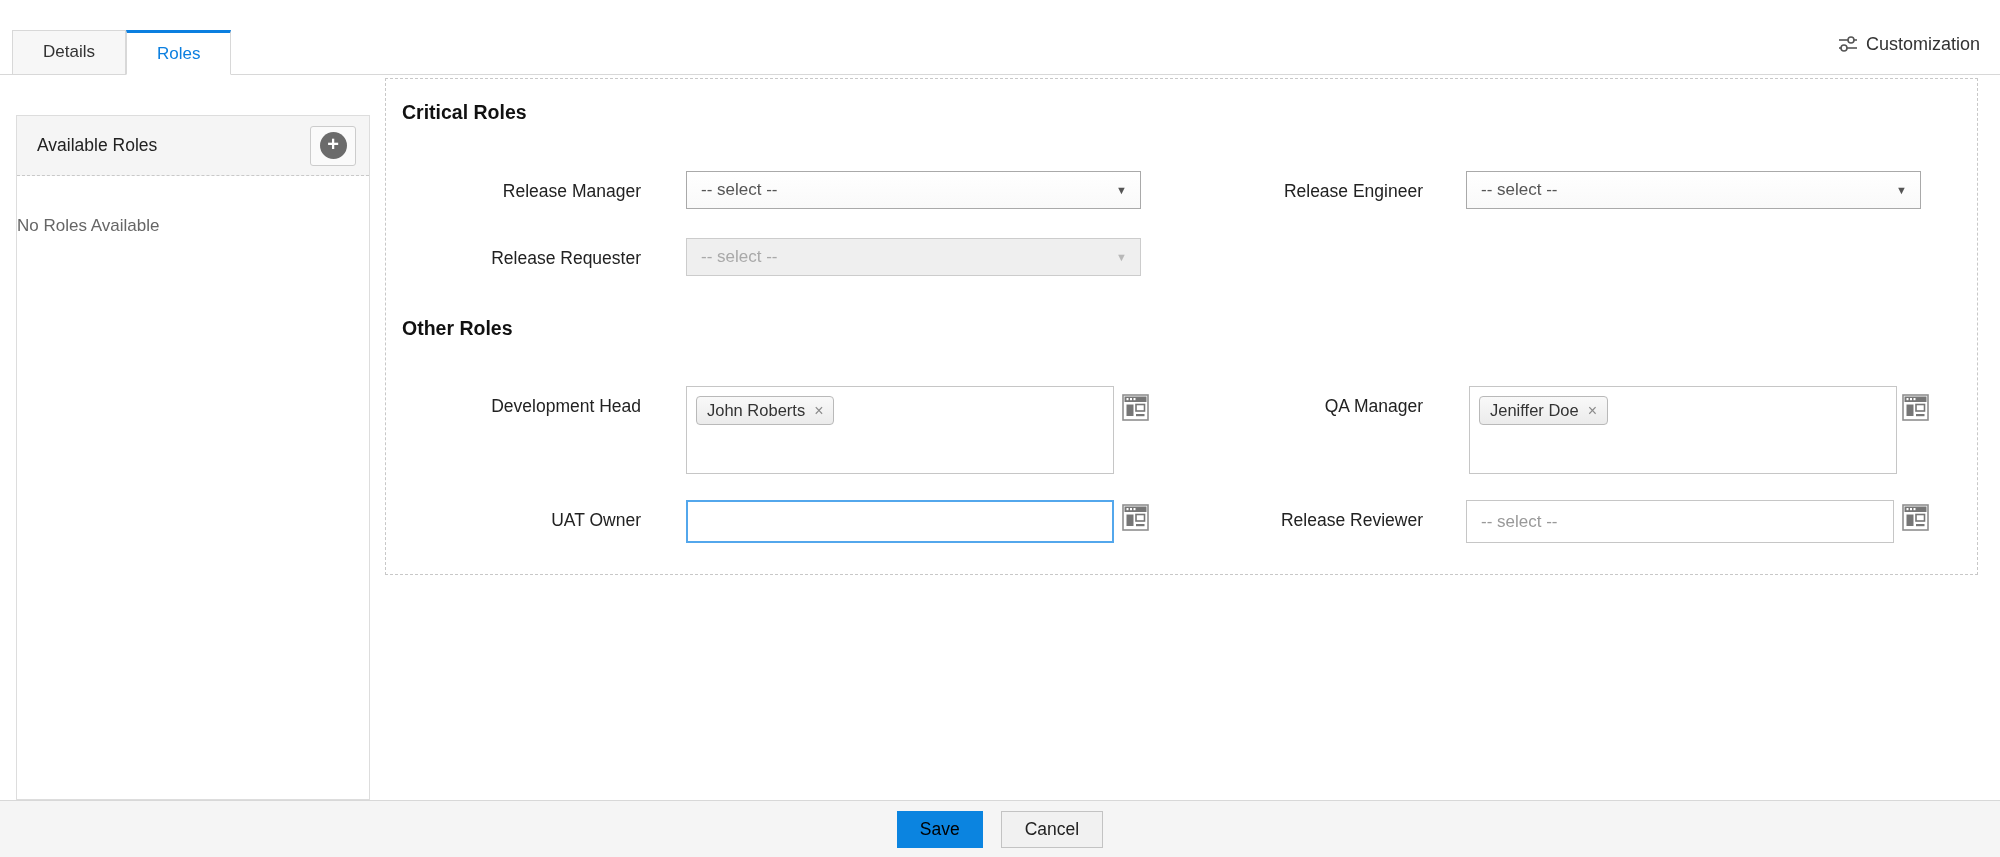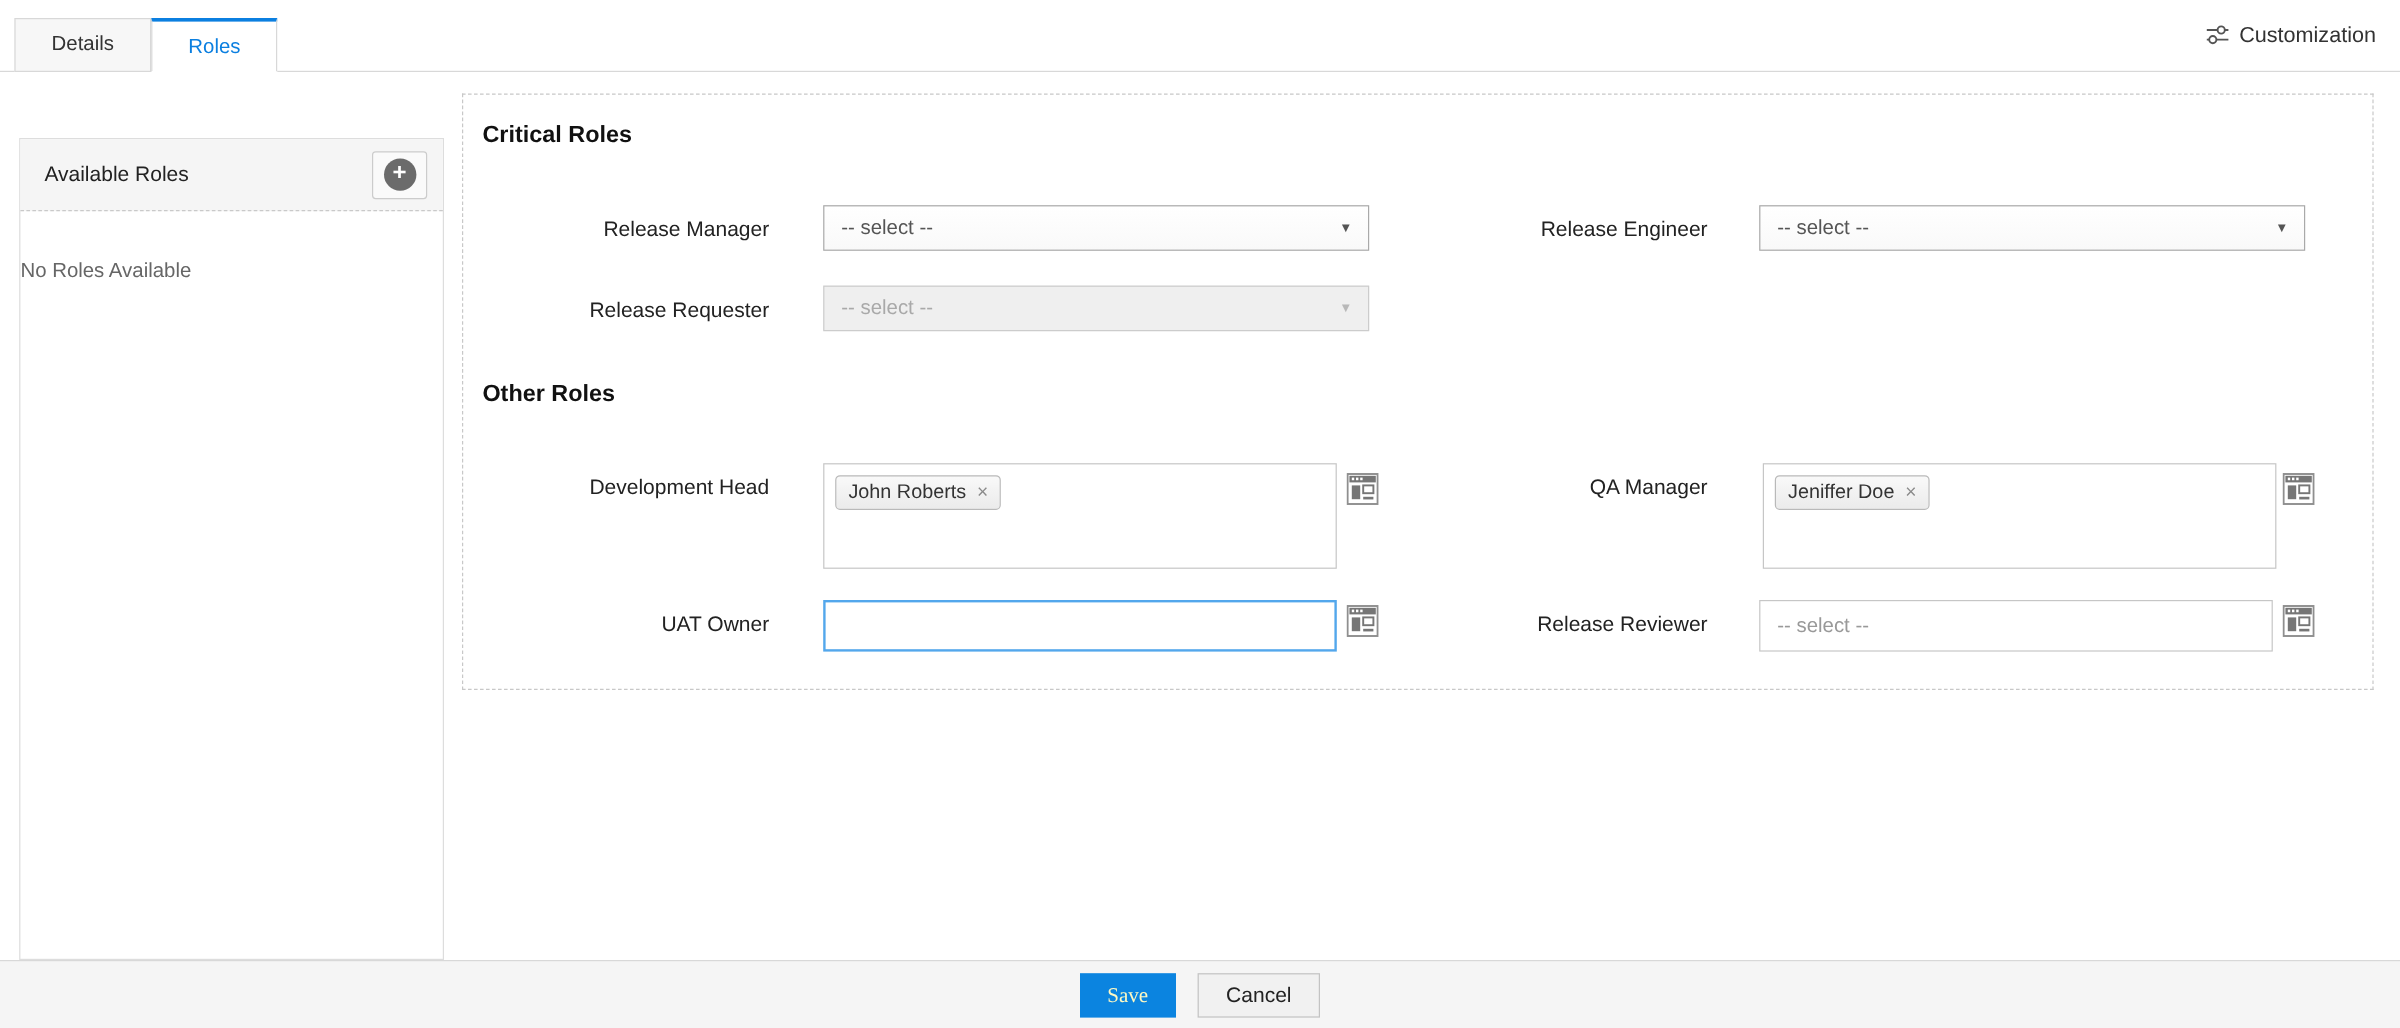--- a/index.html
+++ b/index.html
@@ -1,20 +1,20 @@
 <!DOCTYPE html>
 <html><head>
 <meta charset="utf-8">
 <style>
   * { margin:0; padding:0; box-sizing:border-box; }
   html,body { width:2000px; height:857px; background:#fff;
     font-family:"Liberation Sans", sans-serif; color:#222; overflow:hidden; position:relative; }
 
   
-  .tabbar { position:absolute; top:0; left:0; width:2000px; height:60px;
+  .tabbar { position:absolute; top:15px; left:0; width:2000px; height:60px;
     border-bottom:1px solid #d8d8d8; background:#fff; }
   .tabs { position:absolute; left:12px; bottom:-1px; display:flex; align-items:flex-end; }
   .tab { height:45px; line-height:42px; padding:0 30px; font-size:17px; cursor:pointer; }
   .tab.inactive { background:#f7f7f7; border:1px solid #d8d8d8; color:#333; }
   .tab.active { background:#fff; border:1px solid #d8d8d8; border-top:3px solid #0b7fe0;
     border-bottom:1px solid #fff; color:#0b7fe0; position:relative; z-index:2; }
   .customization { position:absolute; right:20px; top:18px; display:flex; align-items:center;
     gap:7px; font-size:18px; color:#333; cursor:pointer; }
 
   
@@ -57,21 +57,21 @@
   .txtin::placeholder { color:#999; opacity:1; }
 
   .picker { position:absolute; width:27px; height:27px; cursor:pointer; }
 
   
   .footer { position:absolute; left:0; bottom:0; width:2000px; height:57px; background:#f5f5f5;
     border-top:1px solid #d8d8d8; display:flex; align-items:center; justify-content:center;
     gap:18px; }
   .btn { height:37px; padding:0 23px; font-size:17.5px; border:none; cursor:pointer;
     font-family:"Liberation Sans", sans-serif; }
-  .btn.save { background:#0b84e0; color:#fef9c3;font-family:Liberation Serif, serif; }
+  .btn.save { background:#0b84e0; color:#000000; }
   .btn.cancel { background:#f1f1f1; border:1px solid #c3c3c3; color:#222; }
 </style>
 </head>
 <body>
 
 <div class="tabbar">
   <div class="tabs">
     <div class="tab inactive">Details</div>
     <div class="tab active">Roles</div>
   </div>

